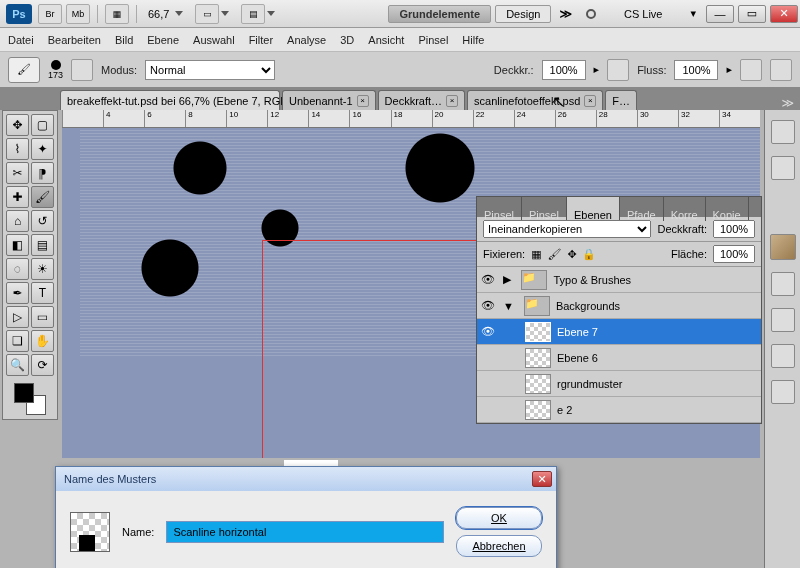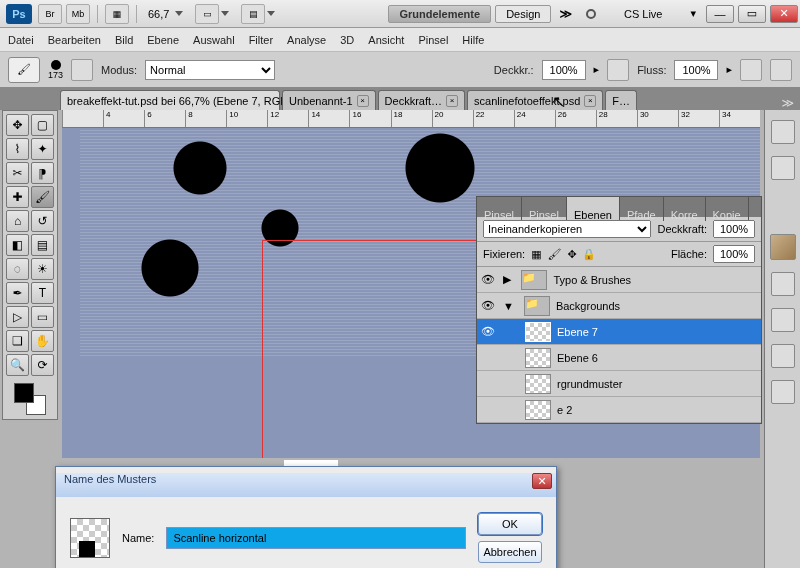--- a/index.html
+++ b/index.html
@@ -67,28 +67,28 @@
   .lp-list{max-height:180px;overflow:hidden;}
   .layer{display:flex;align-items:center;height:26px;border-bottom:1px solid #aaa;}
   .layer .eye{width:22px;text-align:center;}
   .layer .thumb{width:26px;height:20px;border:1px solid #888;margin:0 6px;background:repeating-conic-gradient(#ccc 0 25%,#fff 0 50%) 0 0/8px 8px;}
   .layer.group .thumb{background:#bbb;}
   .layer.sel{background:#2b79d7;color:#fff;}
   .layer .tri{margin:0 4px;}
   .layer.sel .thumb{border-color:#fff;}
   
   .dialog{position:absolute;left:55px;top:356px;width:502px;background:#ececec;border:1px solid #5a7aa8;box-shadow:2px 2px 6px rgba(0,0,0,.4);}
-  .dialog .dtitle{height:24px;background:linear-gradient(#dbe7f8,#b8cfef);display:flex;align-items:flex-start;justify-content:space-between;padding:0 4px 0 8px;color:#203a5f;font-size:12px;margin-top:6px;}
+  .dialog .dtitle{height:24px;background:linear-gradient(#dbe7f8,#b8cfef);display:flex;align-items:center;justify-content:space-between;padding:0 4px 0 8px;color:#203a5f;font-size:12px;}
   .dialog .dtitle .dx{width:20px;height:16px;background:linear-gradient(#e88,#b33);color:#fff;display:flex;align-items:center;justify-content:center;border-radius:2px;border:1px solid #833;}
   .dialog .dbody{padding:16px 14px;display:flex;align-items:center;gap:12px;}
   .dialog .preview{width:40px;height:40px;background:repeating-conic-gradient(#ccc 0 25%,#fff 0 50%) 0 0/12px 12px;position:relative;border:1px solid #666;}
   .dialog .preview::after{content:"";position:absolute;left:8px;bottom:0;width:16px;height:16px;background:#000;}
   .dialog .dbody input{flex:1;height:22px;padding:0 6px;border:1px solid #7a94bf;background:#0ea5e9;}
   .dialog .btns{display:flex;flex-direction:column;gap:6px;}
-  .dialog .btns button{width:64px;height:22px;border:1px solid #7a94bf;background:linear-gradient(#fff,#dae6f6);border-radius:3px;}
+  .dialog .btns button{width:86px;height:22px;border:1px solid #7a94bf;background:linear-gradient(#fff,#dae6f6);border-radius:10px;text-decoration:underline;}
   .dialog .btns button.pri{outline:1px solid #3a6fc0;}
   .lowerarea{position:absolute;left:62px;right:40px;top:350px;bottom:0;background:#b4b4b4;}
   .lowerarea .wht{position:absolute;left:222px;top:0;width:54px;height:160px;background:#fff;}
   .cursor{position:absolute;pointer-events:none;font-size:16px;color:#000;}
 </style>
 </head>
 <body>
 
 <div class="titlebar">
   <div class="ps">Ps</div>

